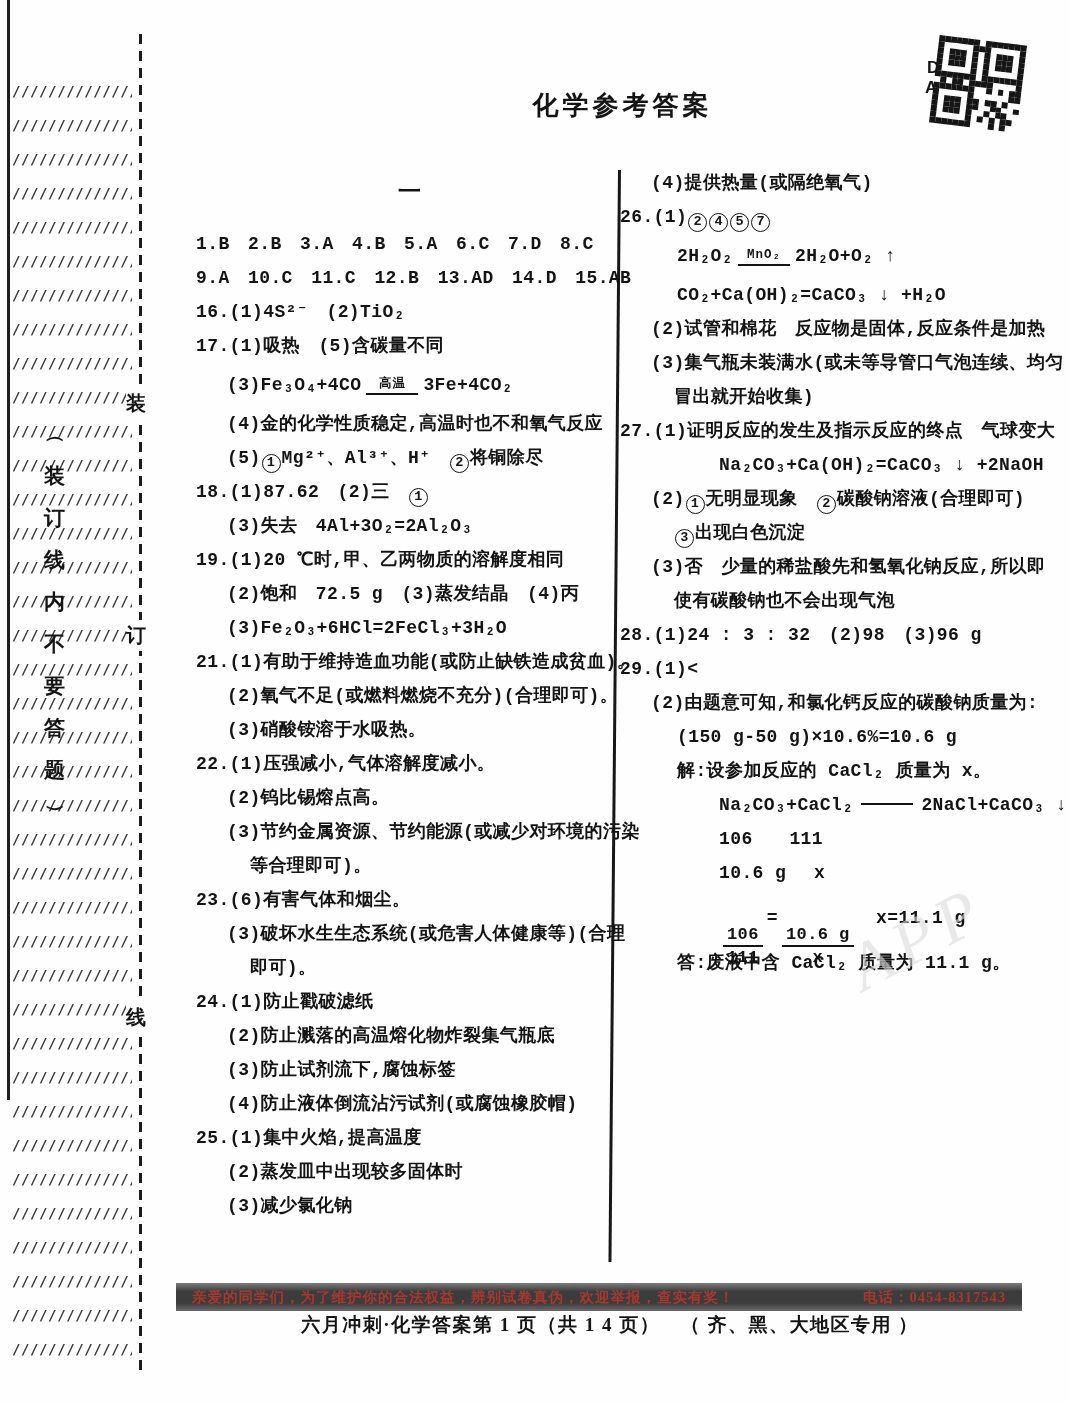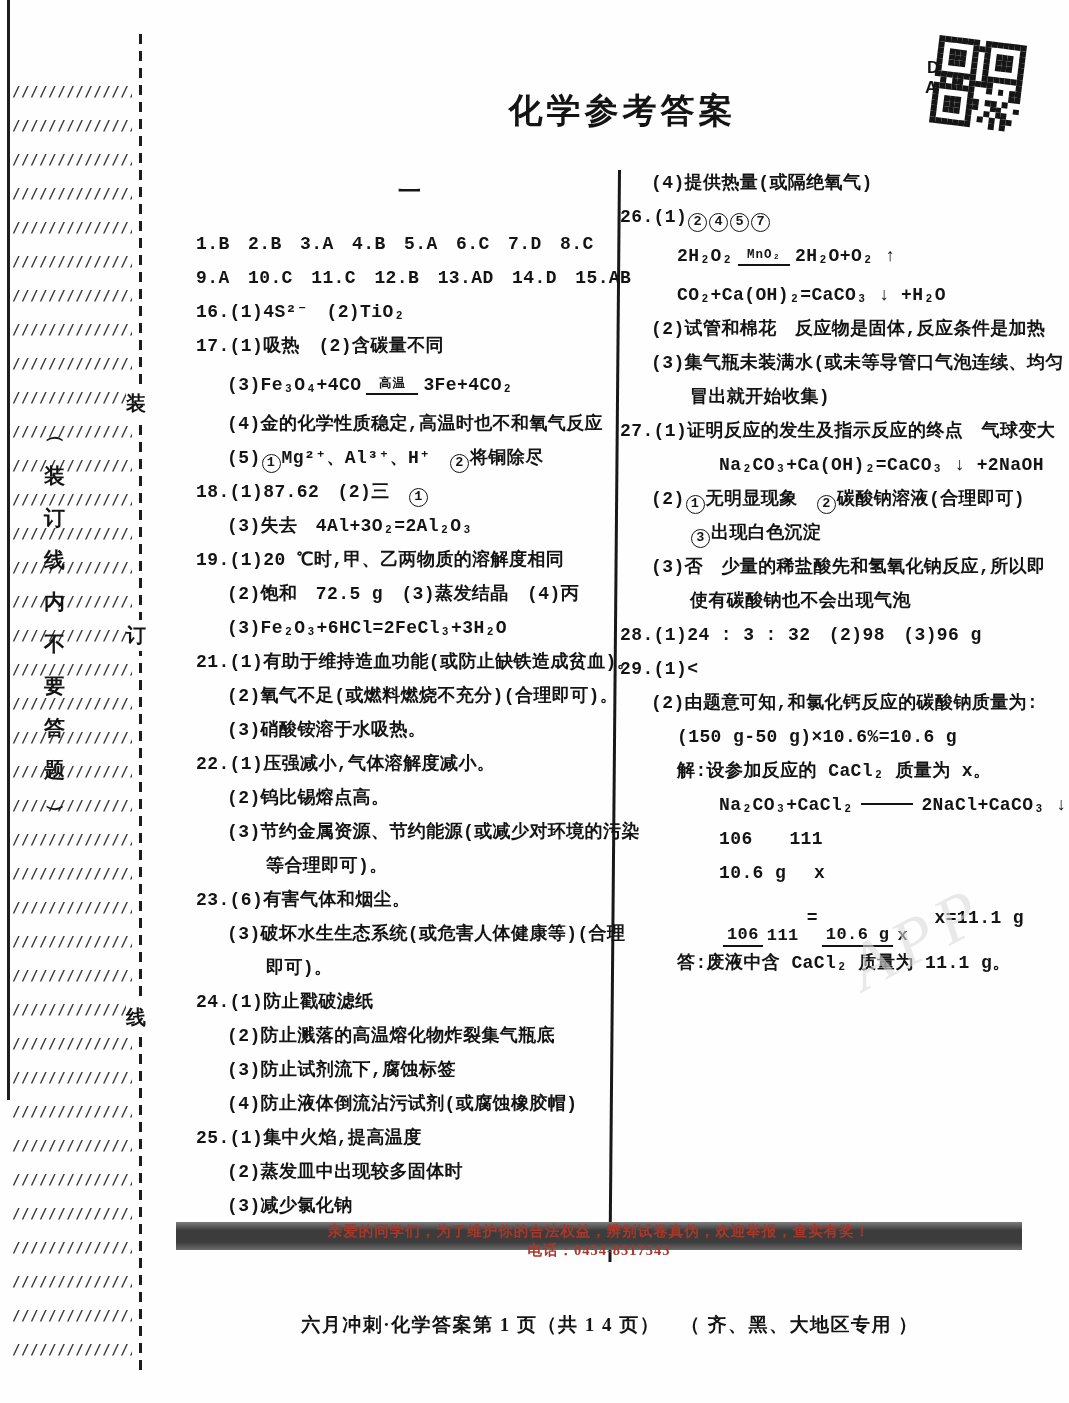--- a/index.html
+++ b/index.html
@@ -21,54 +21,54 @@
   .bind-inner .rot{transform:rotate(90deg);font-size:18px;}
   
   .qr{position:absolute;left:934px;top:40px;width:88px;height:88px;transform:rotate(7deg);
       display:grid;grid-template-columns:repeat(15,1fr);grid-template-rows:repeat(15,1fr);}
   .qr s{display:block;}
   .qr s.f{background:#151515;}
   .qr-letter{position:absolute;font-family:"Liberation Sans","DejaVu Sans",sans-serif;
              font-weight:700;font-size:17px;}
   
   .title{position:absolute;left:350px;top:88px;width:545px;text-align:center;
-         font-size:34px;font-weight:700;letter-spacing:4px;}
+         font-size:26px;font-weight:700;letter-spacing:4px;}
   .sec{position:absolute;left:398px;top:176px;font-size:23px;font-weight:700;}
   
   .divider{position:absolute;left:618px;top:170px;width:2.5px;height:1092px;background:#181818;
            transform:rotate(0.5deg);transform-origin:top center;}
   
   .col{position:absolute;white-space:nowrap;font-weight:700;font-family:Liberation Mono, monospace;}
   .left-col{left:196px;top:227px;}
   .right-col{left:620px;top:166px;}
   .line{height:34px;line-height:34px;font-size:18px;letter-spacing:0.4px;}
   .line.tall1{height:44px;line-height:44px;}
   .line.tall2{height:56px;line-height:56px;}
-  .ind1{padding-left:31px;}.ind2{padding-left:70px;}.ind3{padding-left:57px;}
+  .ind1{padding-left:31px;}.ind2{padding-left:54px;}.ind3{padding-left:57px;}
   .ind4{padding-left:99px;}.ind5{padding-left:99px;}
   
   .circ{display:inline-block;box-sizing:border-box;width:19px;height:19px;line-height:16px;
         border:1.7px solid #141414;border-radius:50%;text-align:center;font-size:13.5px;
         vertical-align:-3px;margin:0 1px;font-weight:700;}
   .ovr{display:inline-flex;flex-direction:column;align-items:center;vertical-align:3px;
        margin:0 5px;}
   .ovr i{font-style:normal;font-size:12.5px;font-weight:700;line-height:13px;letter-spacing:1px;}
   .ovr b{display:block;height:0;border-top:2.6px solid #141414;width:100%;min-width:52px;margin-top:2px;}
   .hline{display:inline-block;width:52px;border-top:2.6px solid #141414;vertical-align:5px;margin:0 8px;}
-  .frac{display:inline-flex;align-items:center;vertical-align:-16px;
+  .frac{display:inline-flex;flex-direction:column;align-items:center;vertical-align:-16px;
         line-height:21px;font-size:17px;margin:0 4px;}
   .frac .fn{border-bottom:2.2px solid #141414;padding:0 4px;}
   .frac .fd{padding:0 4px;}
   
   .wm{position:absolute;left:845px;top:900px;font-size:66px;font-style:italic;color:#dcdcdc;
       transform:rotate(-28deg);opacity:.6;letter-spacing:8px;font-weight:400;}
   
-  .notice-bar{position:absolute;left:176px;top:1222px;width:846px;height:28px;box-sizing:border-box;
+  .notice-bar{position:absolute;left:176px;top:1283px;width:846px;height:28px;box-sizing:border-box;
       background:linear-gradient(#7c7c7c,#3c3c3c 30%,#3c3c3c 72%,#6b6b6b);
-      display:flex;align-items:center;justify-content:space-between;padding:0 16px;flex-direction:column;}
+      display:flex;align-items:center;justify-content:space-between;padding:0 16px;}
   .notice-text,.notice-phone{color:#a8382c;font-size:14.5px;font-weight:700;letter-spacing:1px;}
   .pageinfo{position:absolute;left:220px;top:1312px;width:780px;text-align:center;
             font-size:19px;font-weight:700;letter-spacing:1.5px;}
 </style>
 </head>
 <body>
 
 <div class="page">
 
   <div class="edge-line"></div>
@@ -364,21 +364,21 @@
 
   <div class="title">化学参考答案</div>
   <div class="sec">一</div>
 
   <div class="divider"></div>
 
   <div class="col left-col">
       <div class="line ind0">1.B 2.B 3.A 4.B 5.A 6.C 7.D 8.C</div>
       <div class="line ind0">9.A 10.C 11.C 12.B 13.AD 14.D 15.AB</div>
       <div class="line ind0">16.(1)4S²⁻ (2)TiO₂</div>
-      <div class="line ind0">17.(1)吸热 (2)含碳量不同</div>
+      <div class="line ind0">17.(1)吸热 (5)含碳量不同</div>
       <div class="line ind1 tall1">(3)Fe₃O₄+4CO<span class="ovr">
           <i>高温</i>
           <b></b>
         </span>3Fe+4CO₂</div>
       <div class="line ind1">(4)金的化学性质稳定,高温时也不和氧气反应</div>
       <div class="line ind1">(5)<span class="circ">1</span>Mg²⁺、Al³⁺、H⁺ <span class="circ">2</span>将铜除尽</div>
       <div class="line ind0">18.(1)87.62 (2)三 <span class="circ">1</span></div>
       <div class="line ind1">(3)失去 4Al+3O₂=2Al₂O₃</div>
       <div class="line ind0">19.(1)20 ℃时,甲、乙两物质的溶解度相同</div>
       <div class="line ind1">(2)饱和 72.5 g (3)蒸发结晶 (4)丙</div>

